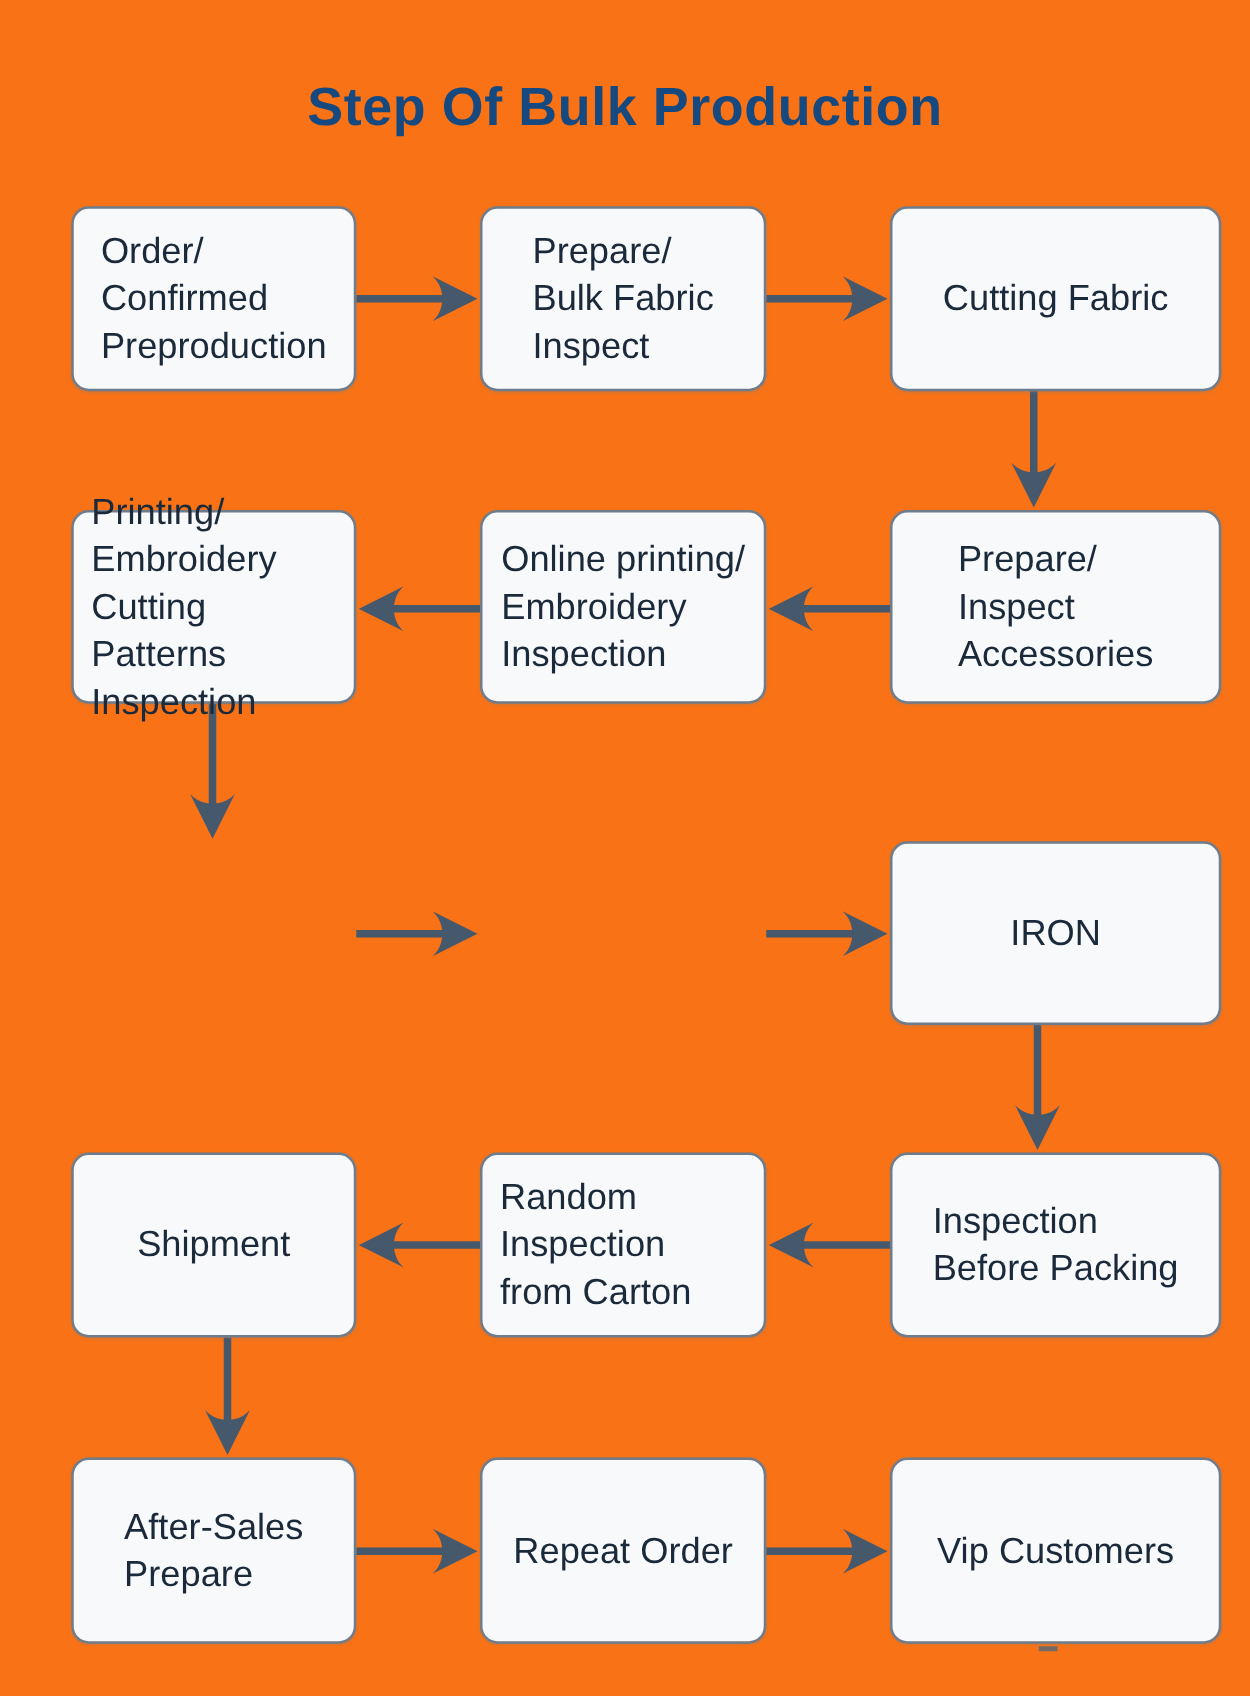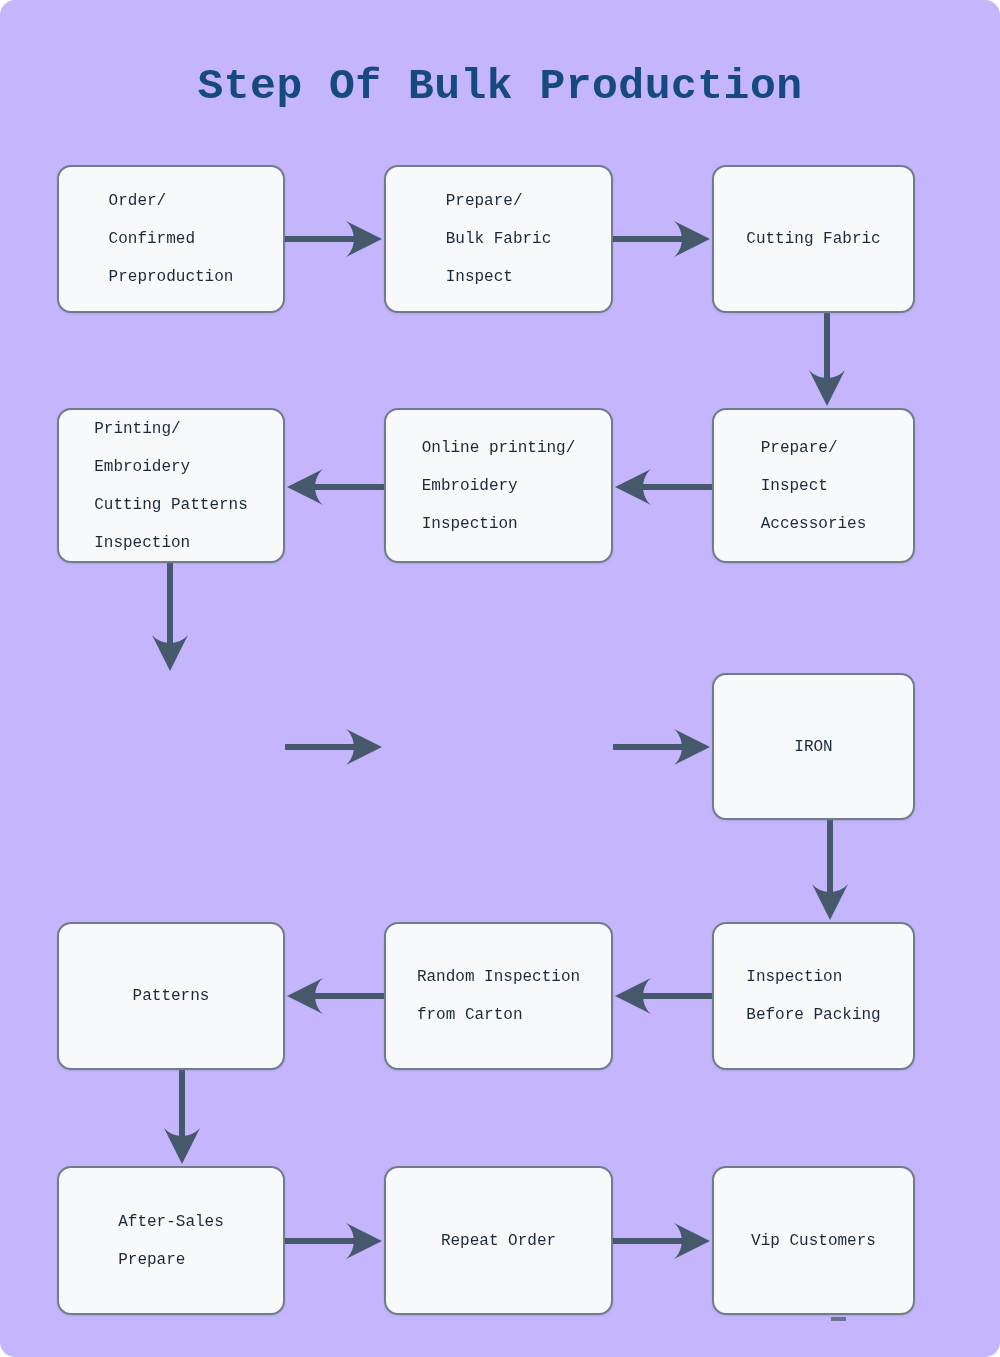--- a/index.html
+++ b/index.html
@@ -1,23 +1,22 @@
 <!DOCTYPE html>
 <html><head>
 <meta charset="utf-8">
 <style>
   html, body { margin: 0; padding: 0; }
   .canvas {
     position: relative;
     width: 1000px;
     height: 1357px;
-    background: #c4b5fd;
-    font-family: Liberation Mono, monospace;
+    background: #f97316;
+    font-family: Liberation Sans, sans-serif;
     overflow: hidden;
-    border-radius: 15px;
   }
   .page-title {
     position: absolute;
     left: 0; top: 62px;
     width: 100%;
     text-align: center;
     font-size: 43px;
     font-weight: 700;
     letter-spacing: 0.5px;
     color: #15497f;
@@ -37,29 +36,29 @@
     border-radius: 14px;
     display: flex;
     align-items: center;
     justify-content: center;
     box-shadow: 0 1px 2px rgba(110,123,139,0.25);
   }
   .node-label {
     display: block;
     text-align: left;
     white-space: pre-line;
-    font-size: 16px;
+    font-size: 29px;
     line-height: 38px;
     color: #1b2a3b;
     padding: 0 14px;
   }
   
   .c1 { left: 57px;  width: 228px; }
   .c2 { left: 384px; width: 229px; }
-  .c3 { left: 712px; width: 203px; }
+  .c3 { left: 712px; width: 265px; }
   
   .r1 { top: 165px;  height: 148px; }
   .r2 { top: 408px;  height: 155px; }
   .r3 { top: 673px;  height: 147px; }
   .r4 { top: 922px;  height: 148px; }
   .r5 { top: 1166px; height: 149px; }
   .artifact-dash {
     position: absolute;
     left: 831px; top: 1317px;
     width: 15px; height: 4px;
@@ -127,21 +126,21 @@
     <span class="node-label">Prepare/
 Inspect
 Accessories</span>
   </div>
 
   <div class="node c3 r3">
     <span class="node-label">IRON</span>
   </div>
 
   <div class="node c1 r4">
-    <span class="node-label">Patterns</span>
+    <span class="node-label">Shipment</span>
   </div>
   <div class="node c2 r4">
     <span class="node-label">Random Inspection
 from Carton</span>
   </div>
   <div class="node c3 r4">
     <span class="node-label">Inspection
 Before Packing</span>
   </div>
 

